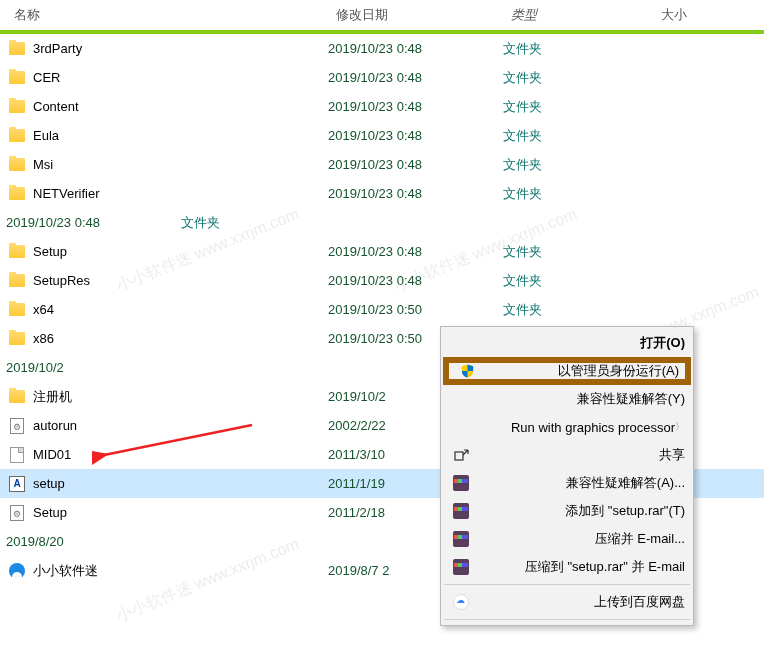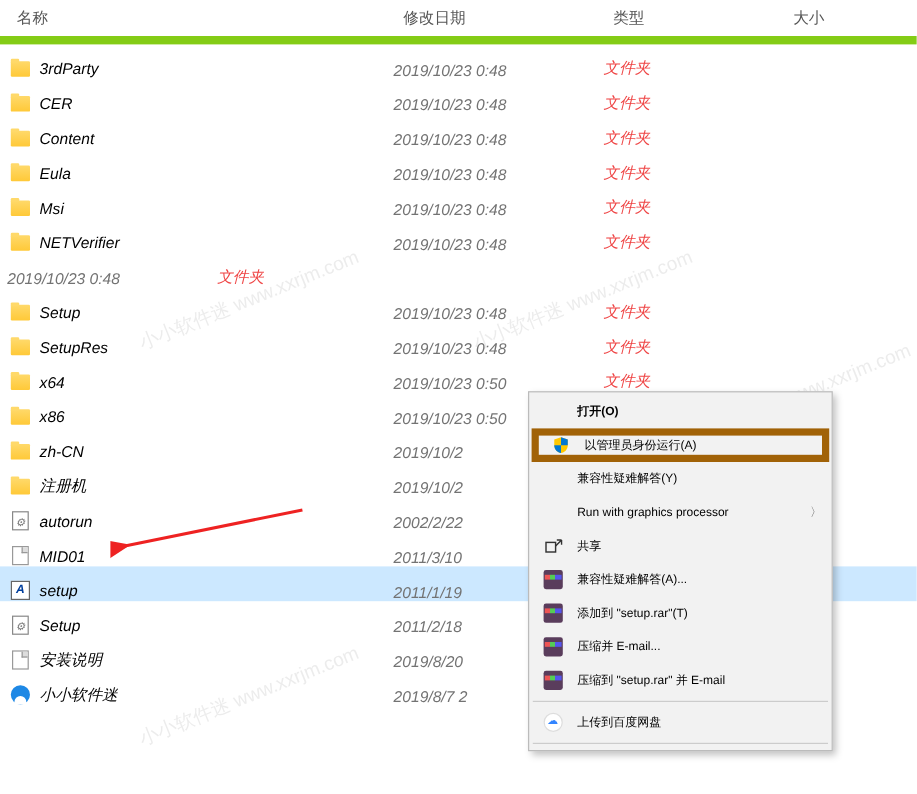--- a/index.html
+++ b/index.html
@@ -1,44 +1,44 @@
 <!DOCTYPE html>
 <html><head>
   <meta charset="utf-8">
   <style>
     * { margin: 0; padding: 0; box-sizing: border-box; }
     body { font-family: "Microsoft YaHei", "Segoe UI", sans-serif; font-size: 13px; background: #fff; color: #000; width: 764px; height: 662px; overflow: hidden; }
-    .header { display: flex; border-bottom: 7px solid #84cc16; padding: 6px 0; }
+    .header { display: flex; border-bottom: 4px solid #84cc16; padding: 6px 0; }
     .header-col { color: #555; padding-left: 14px; }
     .col-name { width: 322px; }
     .col-date { width: 175px; }
-    .col-type { width: 150px; }
+    .col-type { width: 150px; font-style: italic; }
     .col-size { flex: 1; }
     .file-list { }
-    .file-row { display: flex; height: 29px; align-items: flex-end; font-style: italic; }
+    .file-row { display: flex; height: 29px; align-items: center; }
     .file-row.selected { background: #cce8ff; }
     .file-row .cell-name { width: 322px; display: flex; align-items: center; padding-left: 8px; }
-    .file-row .cell-date { width: 175px; padding-left: 6px; color: #737373; }
-    .file-row .cell-type { width: 150px; padding-left: 6px; color: #ef4444; }
+    .file-row .cell-date { width: 175px; padding-left: 6px; color: #14532d; }
+    .file-row .cell-type { width: 150px; padding-left: 6px; color: #0f766e; }
     .icon { width: 18px; height: 18px; margin-right: 7px; display: inline-flex; align-items: center; justify-content: center; flex-shrink: 0; }
     .icon-folder { background: linear-gradient(to bottom, #ffd96a 0%, #ffc938 100%); border-radius: 1px; width: 16px; height: 13px; position: relative; }
     .icon-folder::before { content: ''; position: absolute; top: -2px; left: 0; width: 7px; height: 3px; background: #ffd96a; border-radius: 1px 1px 0 0; }
     .icon-file { width: 14px; height: 16px; background: #fff; border: 1px solid #999; position: relative; }
     .icon-file::after { content: ''; position: absolute; top: 0; right: 0; width: 4px; height: 4px; background: #ddd; border-left: 1px solid #999; border-bottom: 1px solid #999; }
     .icon-app { width: 16px; height: 16px; background: #fff; border: 1px solid #666; position: relative; font-size: 10px; text-align: center; line-height: 14px; color: #003e9c; font-weight: bold; }
     .icon-config { width: 14px; height: 16px; background: #fff; border: 1px solid #888; position: relative; }
     .icon-config::before { content: '⚙'; font-size: 9px; position: absolute; top: 3px; left: 2px; color: #777; }
     .icon-browser { width: 16px; height: 16px; border-radius: 50%; background: #1e88e5; position: relative; }
     .icon-browser::after { content: ''; position: absolute; bottom: 0; left: 3px; width: 10px; height: 7px; background: #fff; border-radius: 5px 5px 0 0; }
     .arrow-annotation { position: absolute; top: 413px; left: 92px; pointer-events: none; }
     .context-menu { position: absolute; top: 326px; left: 440px; width: 254px; background: #f2f2f2; border: 1px solid #bbb; box-shadow: 3px 3px 6px rgba(0,0,0,0.25); padding: 2px; }
     .menu-item { display: flex; align-items: center; height: 28px; padding: 0 6px 0 8px; cursor: default; }
     .menu-item.highlighted { border: 6px solid #a16207; }
     .menu-icon { width: 20px; height: 20px; margin-right: 10px; display: inline-flex; align-items: center; justify-content: center; flex-shrink: 0; }
-    .menu-text { flex: 1; font-size: 10px; }
+    .menu-text { flex: 1; font-size: 13px; text-align: right; }
     .menu-arrow { font-size: 10px; color: #666; }
     .menu-sep { height: 1px; background: #ccc; margin: 3px 1px; }
     .shield-icon { width: 15px; height: 16px; }
     .rar-icon { width: 16px; height: 16px; background: #5a3d5c; border-radius: 2px; position: relative; }
     .rar-icon::after { content: ''; position: absolute; top: 4px; left: 1px; right: 1px; height: 4px; background: linear-gradient(to right, #e55 30%, #5c5 30% 60%, #55e 60%); }
     .defender-icon { width: 16px; height: 16px; border: 1.5px solid #0078d4; border-radius: 2px; position: relative; }
     .defender-icon::after { content: ''; position: absolute; inset: 3px; border: 1.5px solid #0078d4; border-radius: 1px; }
     .baidu-icon { width: 16px; height: 16px; border-radius: 50%; background: #fff; border: 1px solid #ddd; position: relative; }
     .baidu-icon::after { content: '☁'; position: absolute; font-size: 9px; color: #3385ff; top: 0; left: 2px; }
     .watermark { position: absolute; color: rgba(150,150,150,0.18); font-size: 16px; pointer-events: none; transform: rotate(-22deg); white-space: nowrap; }
@@ -152,26 +152,20 @@
       <div class="cell-name">
         <span class="icon">
           <span class="icon-folder"></span>
         </span>
         <span>x86</span>
       </div>
       <div class="cell-date">2019/10/23 0:50</div>
       <div class="cell-type">文件夹</div>
     </div>
     <div class="file-row">
-      <div class="cell-name">
-        <span class="icon">
-          <span class="icon-folder"></span>
-        </span>
-        <span>zh-CN</span>
-      </div>
       <div class="cell-date">2019/10/2</div>
       <div class="cell-type"></div>
     </div>
     <div class="file-row">
       <div class="cell-name">
         <span class="icon">
           <span class="icon-folder"></span>
         </span>
         <span>注册机</span>
       </div>
@@ -212,26 +206,20 @@
       <div class="cell-name">
         <span class="icon">
           <span class="icon-config"></span>
         </span>
         <span>Setup</span>
       </div>
       <div class="cell-date">2011/2/18</div>
       <div class="cell-type"></div>
     </div>
     <div class="file-row">
-      <div class="cell-name">
-        <span class="icon">
-          <span class="icon-file"></span>
-        </span>
-        <span>安装说明</span>
-      </div>
       <div class="cell-date">2019/8/20</div>
       <div class="cell-type"></div>
     </div>
     <div class="file-row">
       <div class="cell-name">
         <span class="icon">
           <span class="icon-browser"></span>
         </span>
         <span>小小软件迷</span>
       </div>

